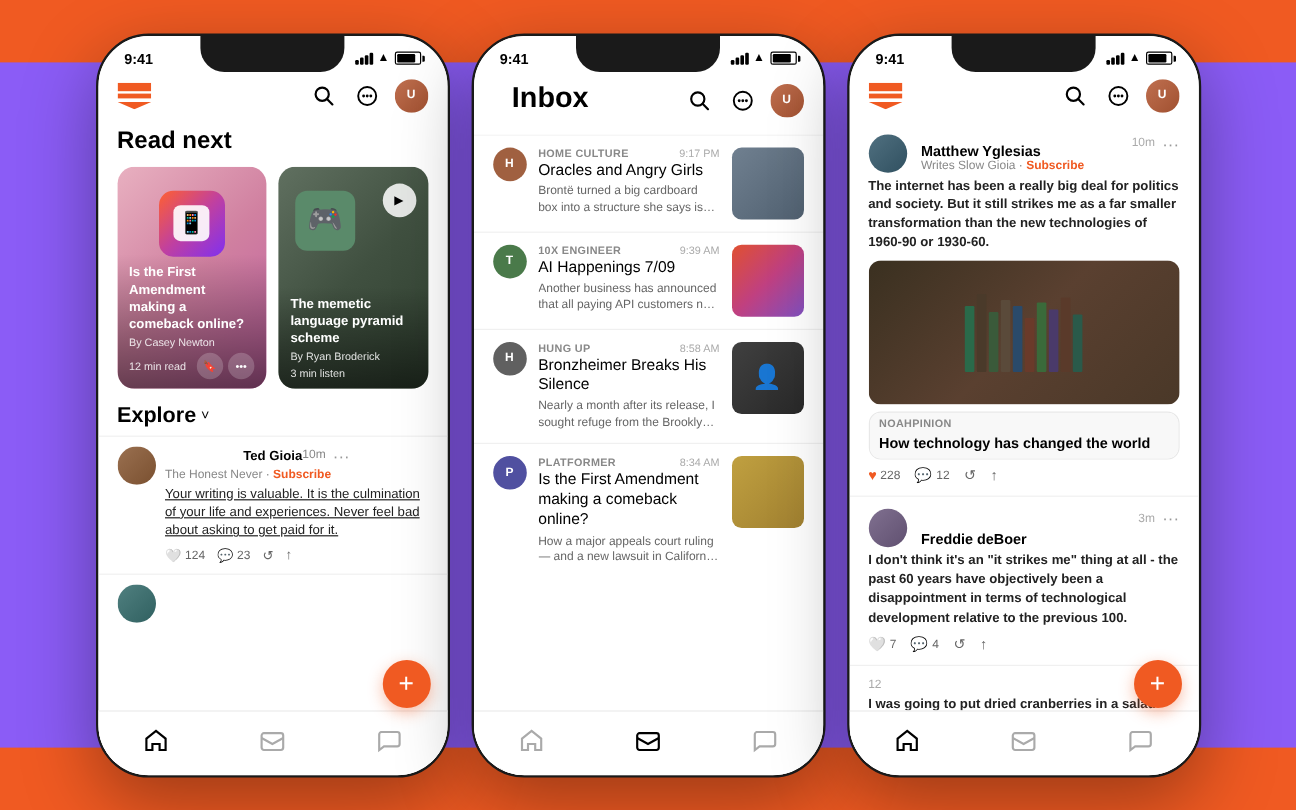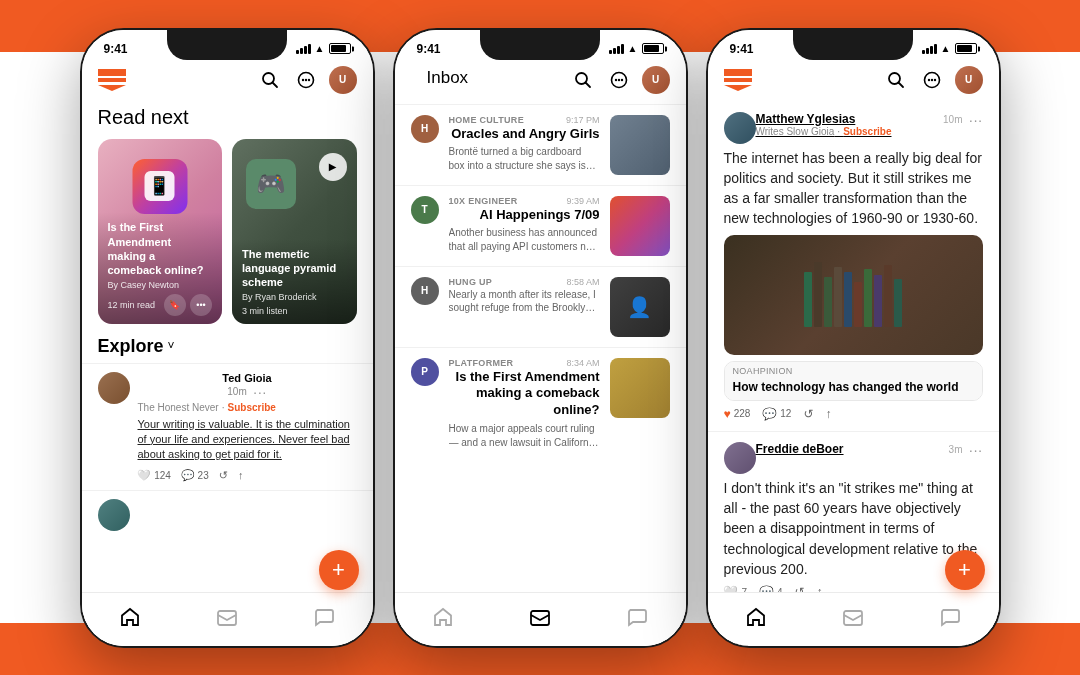--- a/index.html
+++ b/index.html
@@ -159,21 +159,21 @@
       align-items: center;
       justify-content: center;
       color: #fff;
       font-size: 10px;
       font-weight: 700;
     }
 
     
     .section-title {
       font-size: 20px;
-      font-weight: 400;
+      font-weight: 700;
       padding: 4px 16px 10px;
       color: #000;
     }
 
     .cards-row {
       display: flex;
       gap: 10px;
       padding: 0 16px;
       overflow: hidden;
     }
@@ -284,21 +284,20 @@
     }
     .post-content {
       flex: 1;
       margin-left: 8px;
     }
     .post-header-row {
       display: flex;
       align-items: center;
       justify-content: center;
       margin-bottom: 2px;
-      flex-direction: column;
     }
     .post-author-name {
       font-size: 11px;
       font-weight: 700;
       color: #000;
     }
     .post-time {
       font-size: 10px;
       color: #888;
     }
@@ -378,22 +377,22 @@
       align-items: center;
       justify-content: center;
       flex: 1;
       height: 100%;
       cursor: pointer;
     }
 
     
     .inbox-header {
       padding: 4px 16px 8px;
-      font-size: 17px;
-      font-weight: 400;
+      font-size: 24px;
+      font-weight: 700;
       color: #000;
     }
 
     .inbox-item {
       display: flex;
       padding: 10px 16px;
       border-top: 1px solid #f0f0f0;
       gap: 10px;
     }
 
@@ -430,25 +429,24 @@
       font-weight: 600;
     }
     .inbox-time {
       font-size: 9px;
       color: #aaa;
       flex-shrink: 0;
     }
 
     .inbox-title {
       font-size: 13px;
-      font-weight: 700;
+      font-weight: 400;
       color: #000;
       line-height: 1.3;
       margin-bottom: 3px;
-      text-align: right;
     }
 
     .inbox-snippet {
       font-size: 10px;
       color: #666;
       line-height: 1.35;
       overflow: hidden;
       display: -webkit-box;
       -webkit-line-clamp: 2;
       -webkit-box-orient: vertical;
@@ -500,23 +498,22 @@
       border-bottom: 1px solid #f0f0f0;
     }
     .feed-post-header {
       display: flex;
       align-items: flex-start;
       justify-content: space-between;
       margin-bottom: 4px;
     }
     .feed-author-row {
       display: flex;
-      align-items: flex-start;
-      gap: 0;
-      text-decoration: underline;
+      align-items: flex-end;
+      gap: 12px;
     }
     .feed-avatar {
       width: 32px;
       height: 32px;
       border-radius: 50%;
       flex-shrink: 0;
     }
     .feed-author-info {
       display: flex;
       flex-direction: column;
@@ -528,24 +525,25 @@
     }
     .feed-author-pub {
       font-size: 10px;
       color: #888;
     }
     .feed-post-time {
       font-size: 10px;
       color: #aaa;
     }
     .feed-text {
-      font-size: 14px;
+      font-size: 11px;
       color: #222;
       line-height: 1.45;
       margin-bottom: 6px;
+      font-weight: bold;
     }
     .feed-image {
       width: 100%;
       height: 120px;
       border-radius: 10px;
       margin-bottom: 6px;
       overflow: hidden;
     }
     .feed-image-inner {
       width: 100%;
@@ -561,21 +559,21 @@
       border: 1px solid #e8e8e8;
       margin-bottom: 6px;
     }
     .feed-link-label {
       font-size: 9px;
       color: #888;
       text-transform: uppercase;
       letter-spacing: 0.3px;
       padding: 4px 8px 2px;
       background: #f8f8f8;
-      font-weight: 400;
+      font-weight: 700;
     }
     .feed-link-title {
       font-size: 12px;
       font-weight: 700;
       color: #000;
       padding: 2px 8px 6px;
       background: #f8f8f8;
     }
     .feed-actions {
       display: flex;
@@ -631,21 +629,21 @@
     
     .av-brown { background: linear-gradient(135deg, #9a7050, #7a5030); }
     .av-rust { background: linear-gradient(135deg, #c07050, #a05030); }
     .av-blue { background: linear-gradient(135deg, #507080, #305060); }
     .av-purple { background: linear-gradient(135deg, #807090, #605070); }
     .av-teal { background: linear-gradient(135deg, #508080, #306060); }
   </style>
 </head>
 <body>
 
-<div style="width:1080px;height:571px;background:#ffffff;display:flex;align-items:center;justify-content:center;">
+<div style="width:1080px;height:571px;background:#8b5cf6;display:flex;align-items:center;justify-content:center;">
   <div class="phones-container">
 
     <div class="phone">
       <div class="phone-notch"></div>
       <div class="phone-screen">
 
         <div class="status-bar">
           <span class="status-time">9:41</span>
           <div class="status-icons">
             <div class="signal-bars">
@@ -871,20 +869,21 @@
             <div class="inbox-thumb thumb-colorful"></div>
           </div>
 
           <div class="inbox-item">
             <div class="inbox-source-icon" style="background:#606060;">H</div>
             <div class="inbox-item-content">
               <div class="inbox-item-header">
                 <span class="inbox-pub-label">HUNG UP</span>
                 <span class="inbox-time">8:58 AM</span>
               </div>
+              <div class="inbox-title">Bronzheimer Breaks His Silence</div>
               <div class="inbox-snippet">Nearly a month after its release, I sought refuge from the Brooklyn humidity and finally saw it.</div>
             </div>
             <div class="inbox-thumb thumb-dark" style="display:flex;align-items:center;justify-content:center;">
               <div style="width:100%;height:100%;background:linear-gradient(135deg,#404040,#282828);display:flex;align-items:center;justify-content:center;color:#aaa;font-size:20px;">👤</div>
             </div>
           </div>
 
           <div class="inbox-item">
             <div class="inbox-source-icon" style="background:#5050a0;">P</div>
             <div class="inbox-item-content">
@@ -1039,21 +1038,21 @@
                 <div class="feed-avatar av-purple" style="border-radius:50%;width:32px;height:32px;background:linear-gradient(135deg,#807090,#605070);"></div>
                 <div class="feed-author-info">
                   <span class="feed-author-name">Freddie deBoer</span>
                 </div>
               </div>
               <div style="display:flex;align-items:center;gap:6px;">
                 <span class="feed-post-time">3m</span>
                 <span class="three-dots">···</span>
               </div>
             </div>
-            <div class="feed-text">I don't think it's an "it strikes me" thing at all - the past 60 years have objectively been a disappointment in terms of technological development relative to the previous 200.</div>
+            <div class="feed-text">I don't think it's an "it strikes me" thing at all - the past 60 years have objectively been a disappointment in terms of technological development relative to the previous 100.</div>
             <div class="feed-actions">
               <div class="feed-action">
                 <span class="feed-action-icon">🤍</span>
                 <span>7</span>
               </div>
               <div class="feed-action">
                 <span class="feed-action-icon">💬</span>
                 <span>4</span>
               </div>
               <div class="feed-action">

